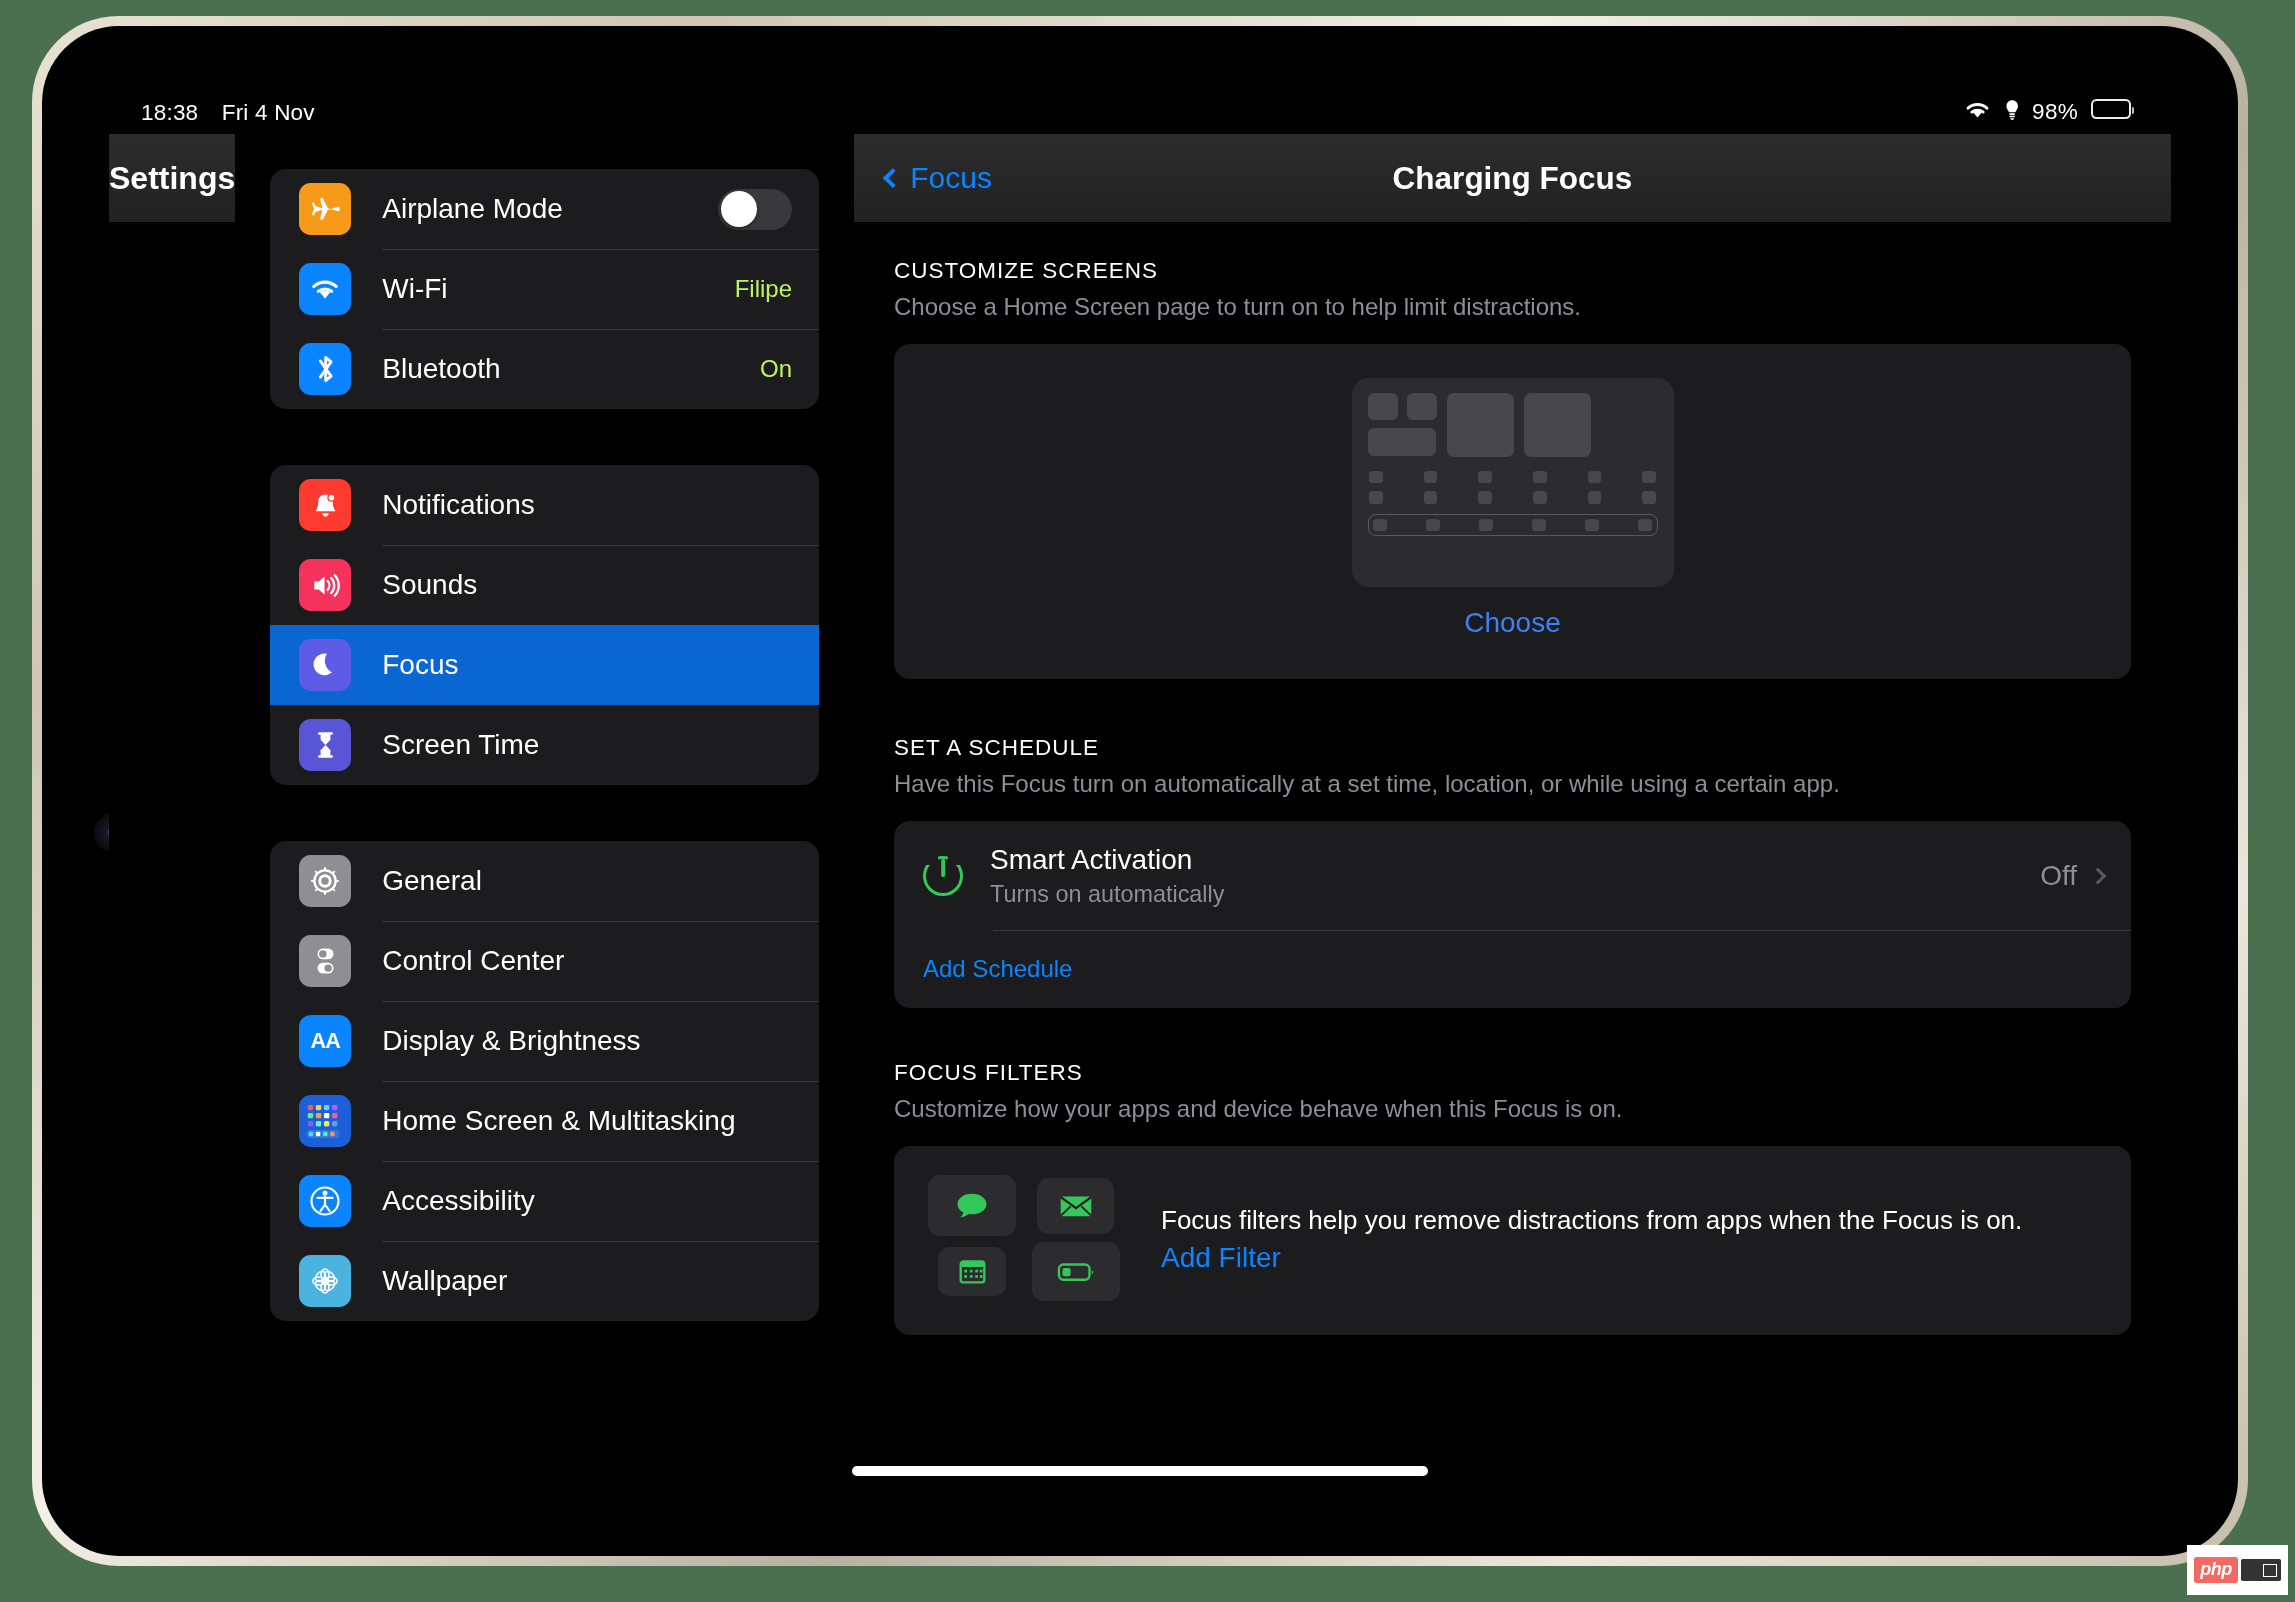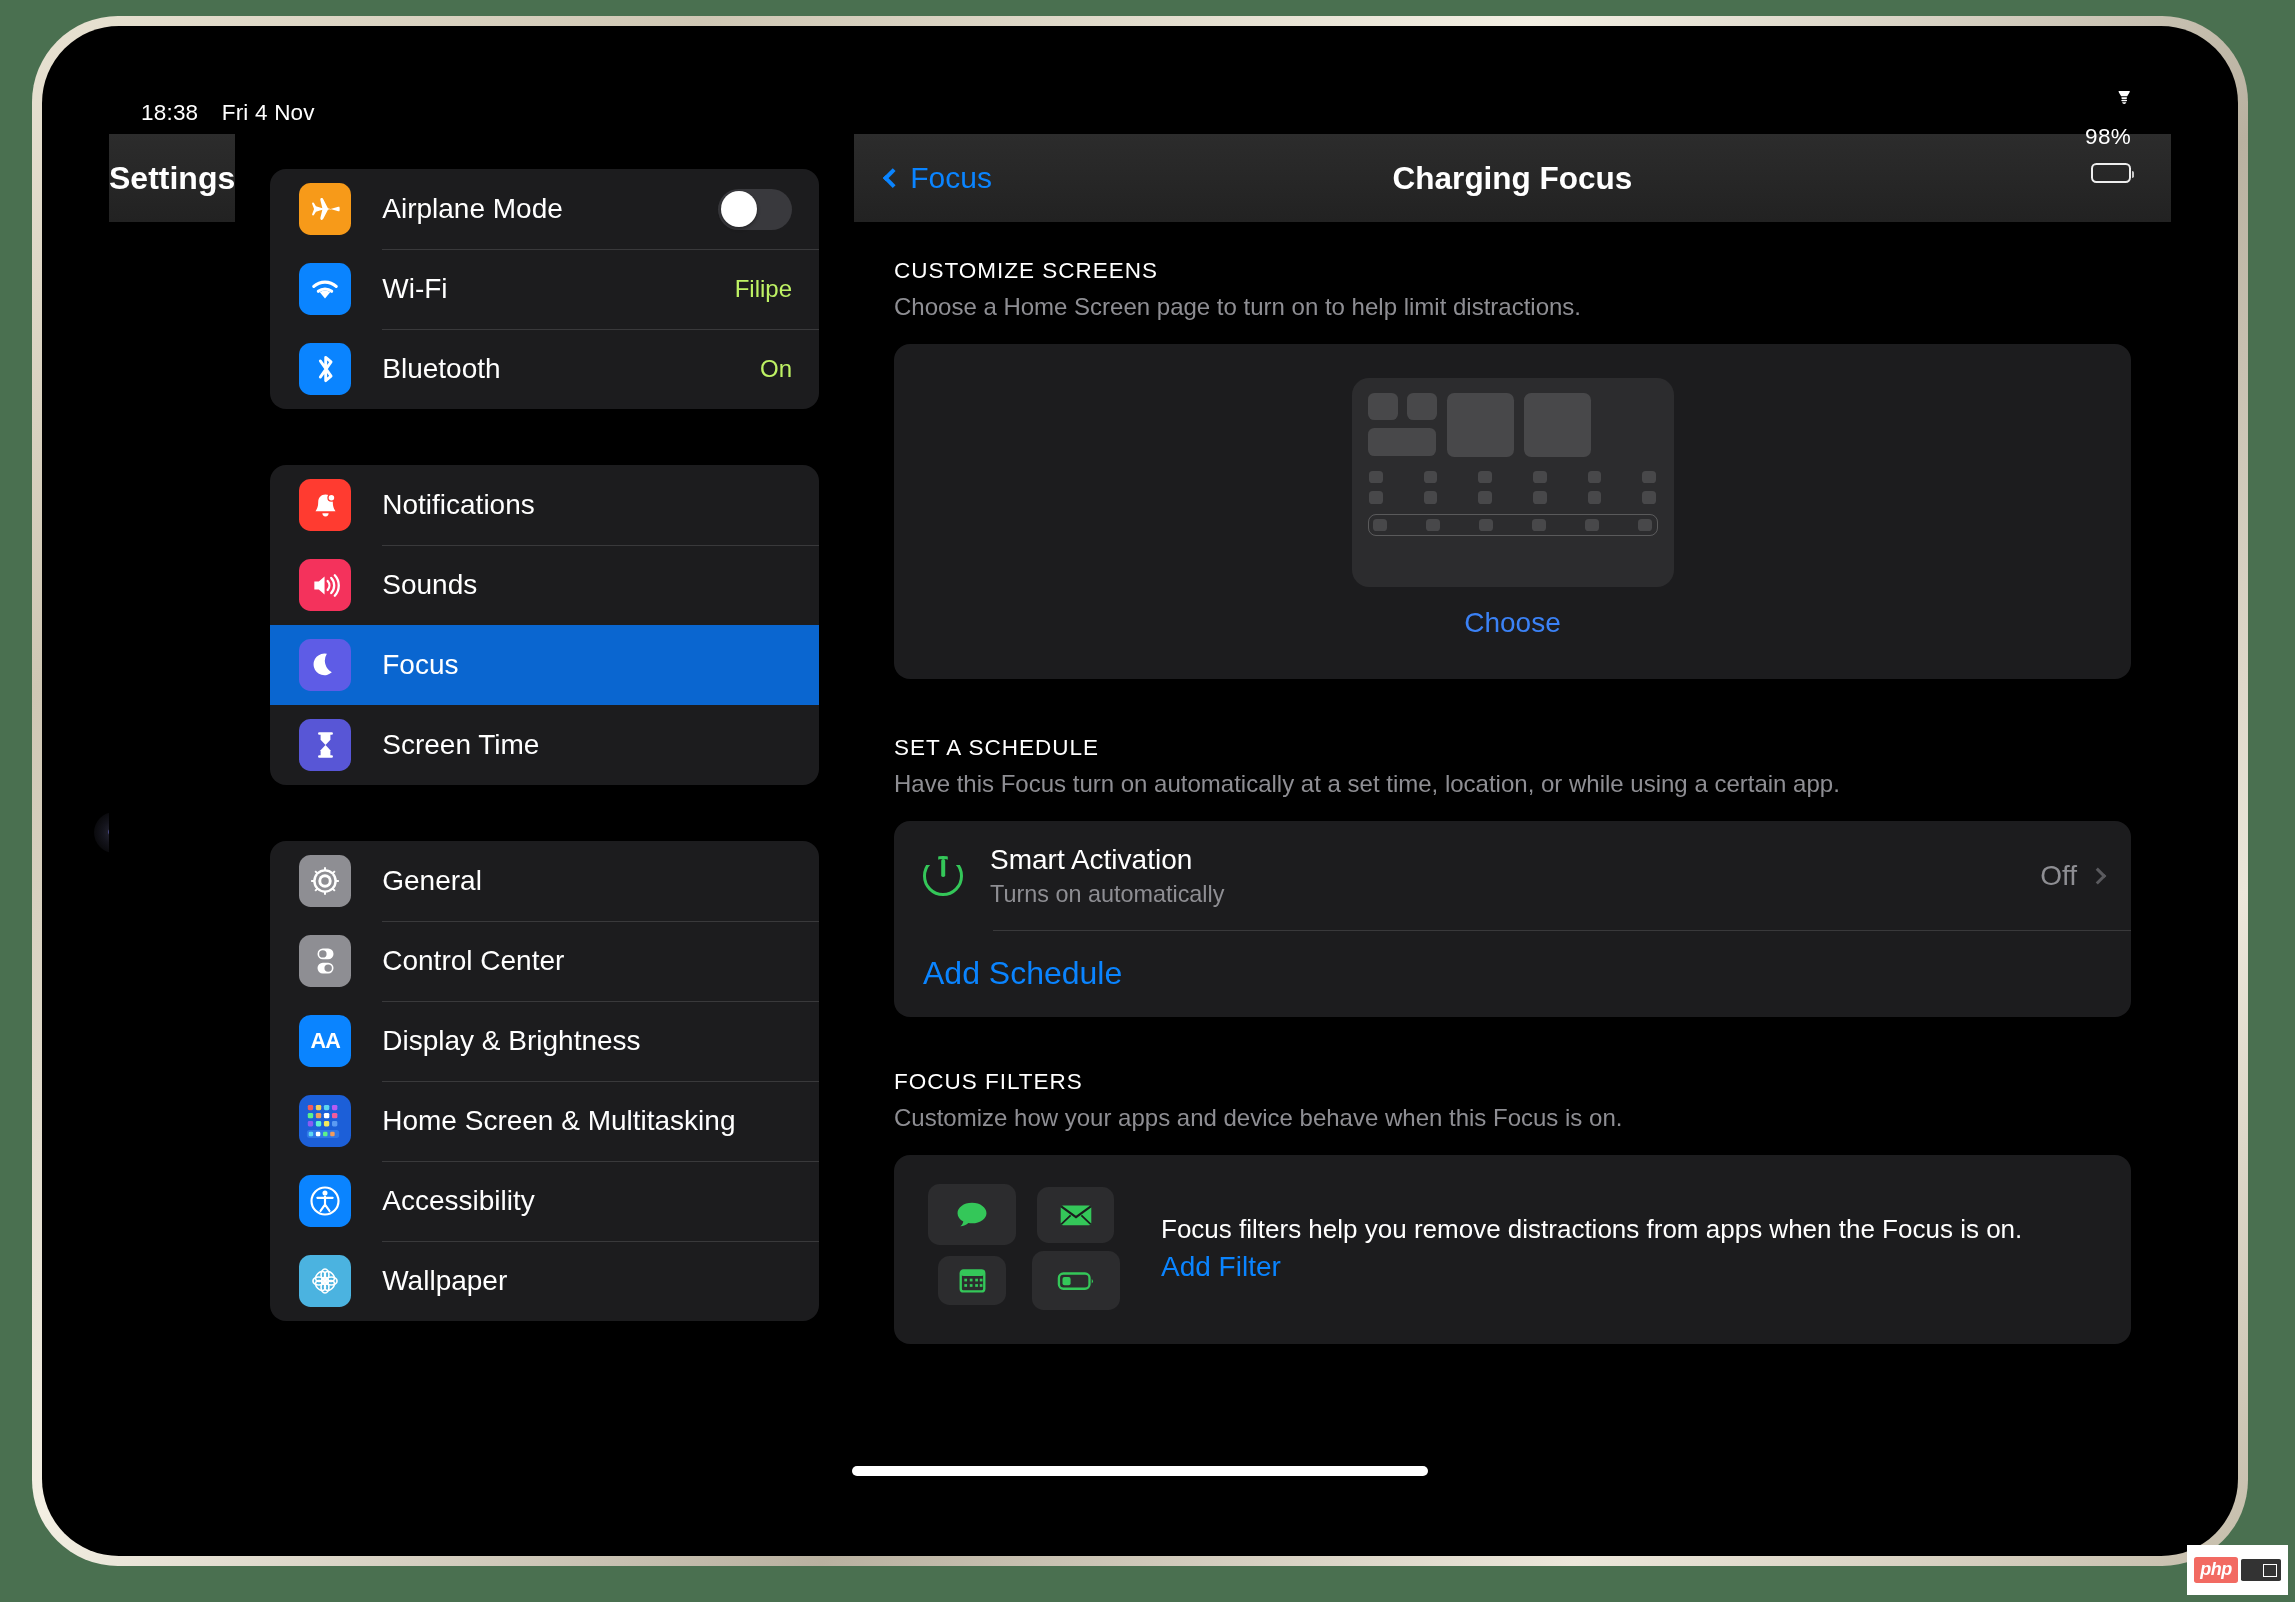--- a/index.html
+++ b/index.html
@@ -58,21 +58,21 @@
     display:flex;
     align-items:center;
     justify-content:space-between;
     padding:0 40px 0 32px;
     color:#fff;
     font-size:22.5px;
     position:relative;
     z-index:30;
   }
   .sb-left { display:flex; align-items:center; gap:23.4px; letter-spacing:0.2px; }
-  .sb-right { display:flex; align-items:flex-end; gap:13px;flex-direction:column; }
+  .sb-right { display:flex; align-items:flex-start; gap:13px; }
   .sb-pct { font-size:22.5px; letter-spacing:0.3px; }
 
   .battery-shell {
     width:40px; height:20px;
     border:2.3px solid rgba(255,255,255,.92);
     border-radius:5.4px;
     padding:2.3px;
     position:relative;
   }
   .battery-shell::after {
@@ -319,21 +319,21 @@
   }
   .chev-right {
     width:11.7px; height:11.7px;
     border-right:3.6px solid #5a5a5e;
     border-top:3.6px solid #5a5a5e;
     transform:rotate(45deg);
   }
   #add-schedule {
     padding:23.4px 29px 25px 29px;
     color:#0a84ff;
-    font-size:32px;
+    font-size:24px;
   }
 
   
   #filters-card {
     display:flex;
     align-items:center;
     padding:27px 31px 31px 31px;
     min-height:189px;
   }
   #filter-icons {

